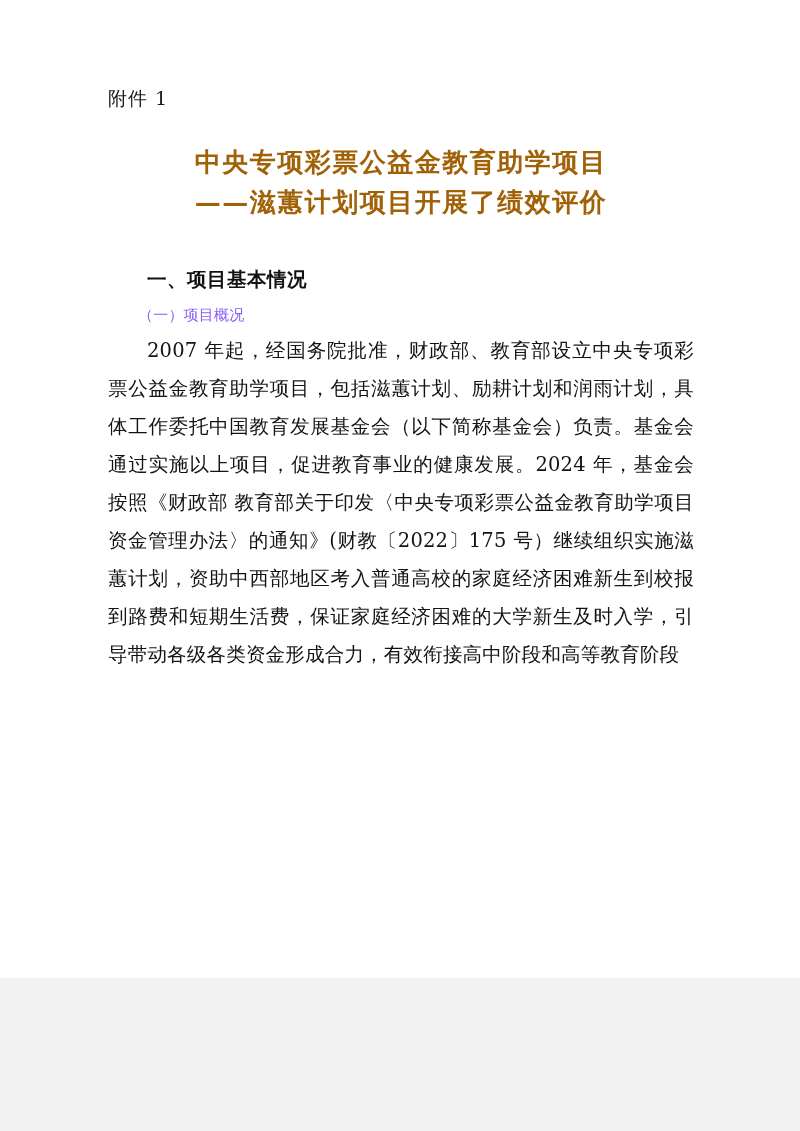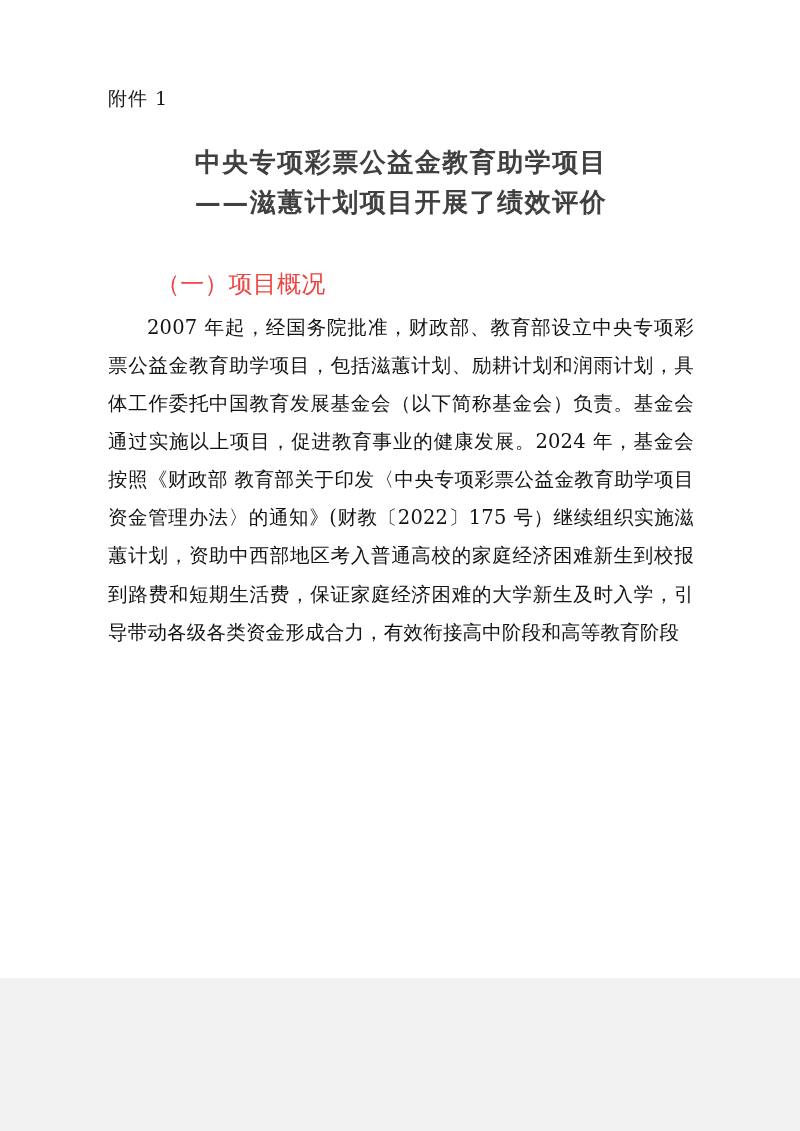--- a/index.html
+++ b/index.html
@@ -29,21 +29,21 @@
     font-size: 19px;
     color: #1a1a1a;
     letter-spacing: 1px;
     margin: 0 0 30px 0;
     font-weight: 400;
   }
   .doc-title {
     text-align: center;
     font-size: 26px;
     font-weight: bold;
-    color: #404040;
+    color: #a16207;
     letter-spacing: 1.5px;
     line-height: 1.55;
     margin: 12px;
   }
   .doc-title .line2 {
     display: block;
   }
   .body-block {
     margin-top: 38px;
   }
@@ -60,22 +60,22 @@
   p.heading1 {
     font-size: 19.5px;
     font-weight: bold;
     color: #111;
     line-height: 1.95;
     margin: 10px 0 2px 0;
     text-indent: 2em;
     letter-spacing: 0.5px;
   }
   p.heading2 {
-    font-size: 24px;
-    color: #ef4444;
+    font-size: 15px;
+    color: #8b5cf6;
     line-height: 1.95;
     margin: 2px 0 2px 0;
     text-indent: 2em;
     letter-spacing: 0.2px;
   }
   .page-number {
     position: absolute;
     left: 0;
     right: 0;
     top: 1036px;
@@ -93,20 +93,21 @@
   <div class="content">
 
     <div class="attachment-label">附件 1</div>
 
     <div class="doc-title">
       <span class="line1">中央专项彩票公益金教育助学项目</span>
       <span class="line2">——滋蕙计划项目开展了绩效评价</span>
     </div>
 
     <div class="body-block">
+      <p class="heading1">一、项目基本情况</p>
       <p class="heading2">（一）项目概况</p>
       <p class="para">2007 年起，经国务院批准，财政部、教育部设立中央专项彩票公益金教育助学项目，包括滋蕙计划、励耕计划和润雨计划，具体工作委托中国教育发展基金会（以下简称基金会）负责。基金会通过实施以上项目，促进教育事业的健康发展。2024 年，基金会按照《财政部 教育部关于印发〈中央专项彩票公益金教育助学项目资金管理办法〉的通知》(财教〔2022〕175 号）继续组织实施滋蕙计划，资助中西部地区考入普通高校的家庭经济困难新生到校报到路费和短期生活费，保证家庭经济困难的大学新生及时入学，引导带动各级各类资金形成合力，有效衔接高中阶段和高等教育阶段</p>
     </div>
 
   </div>
 
   <div class="page-number">104</div>
 
 </div>
 

